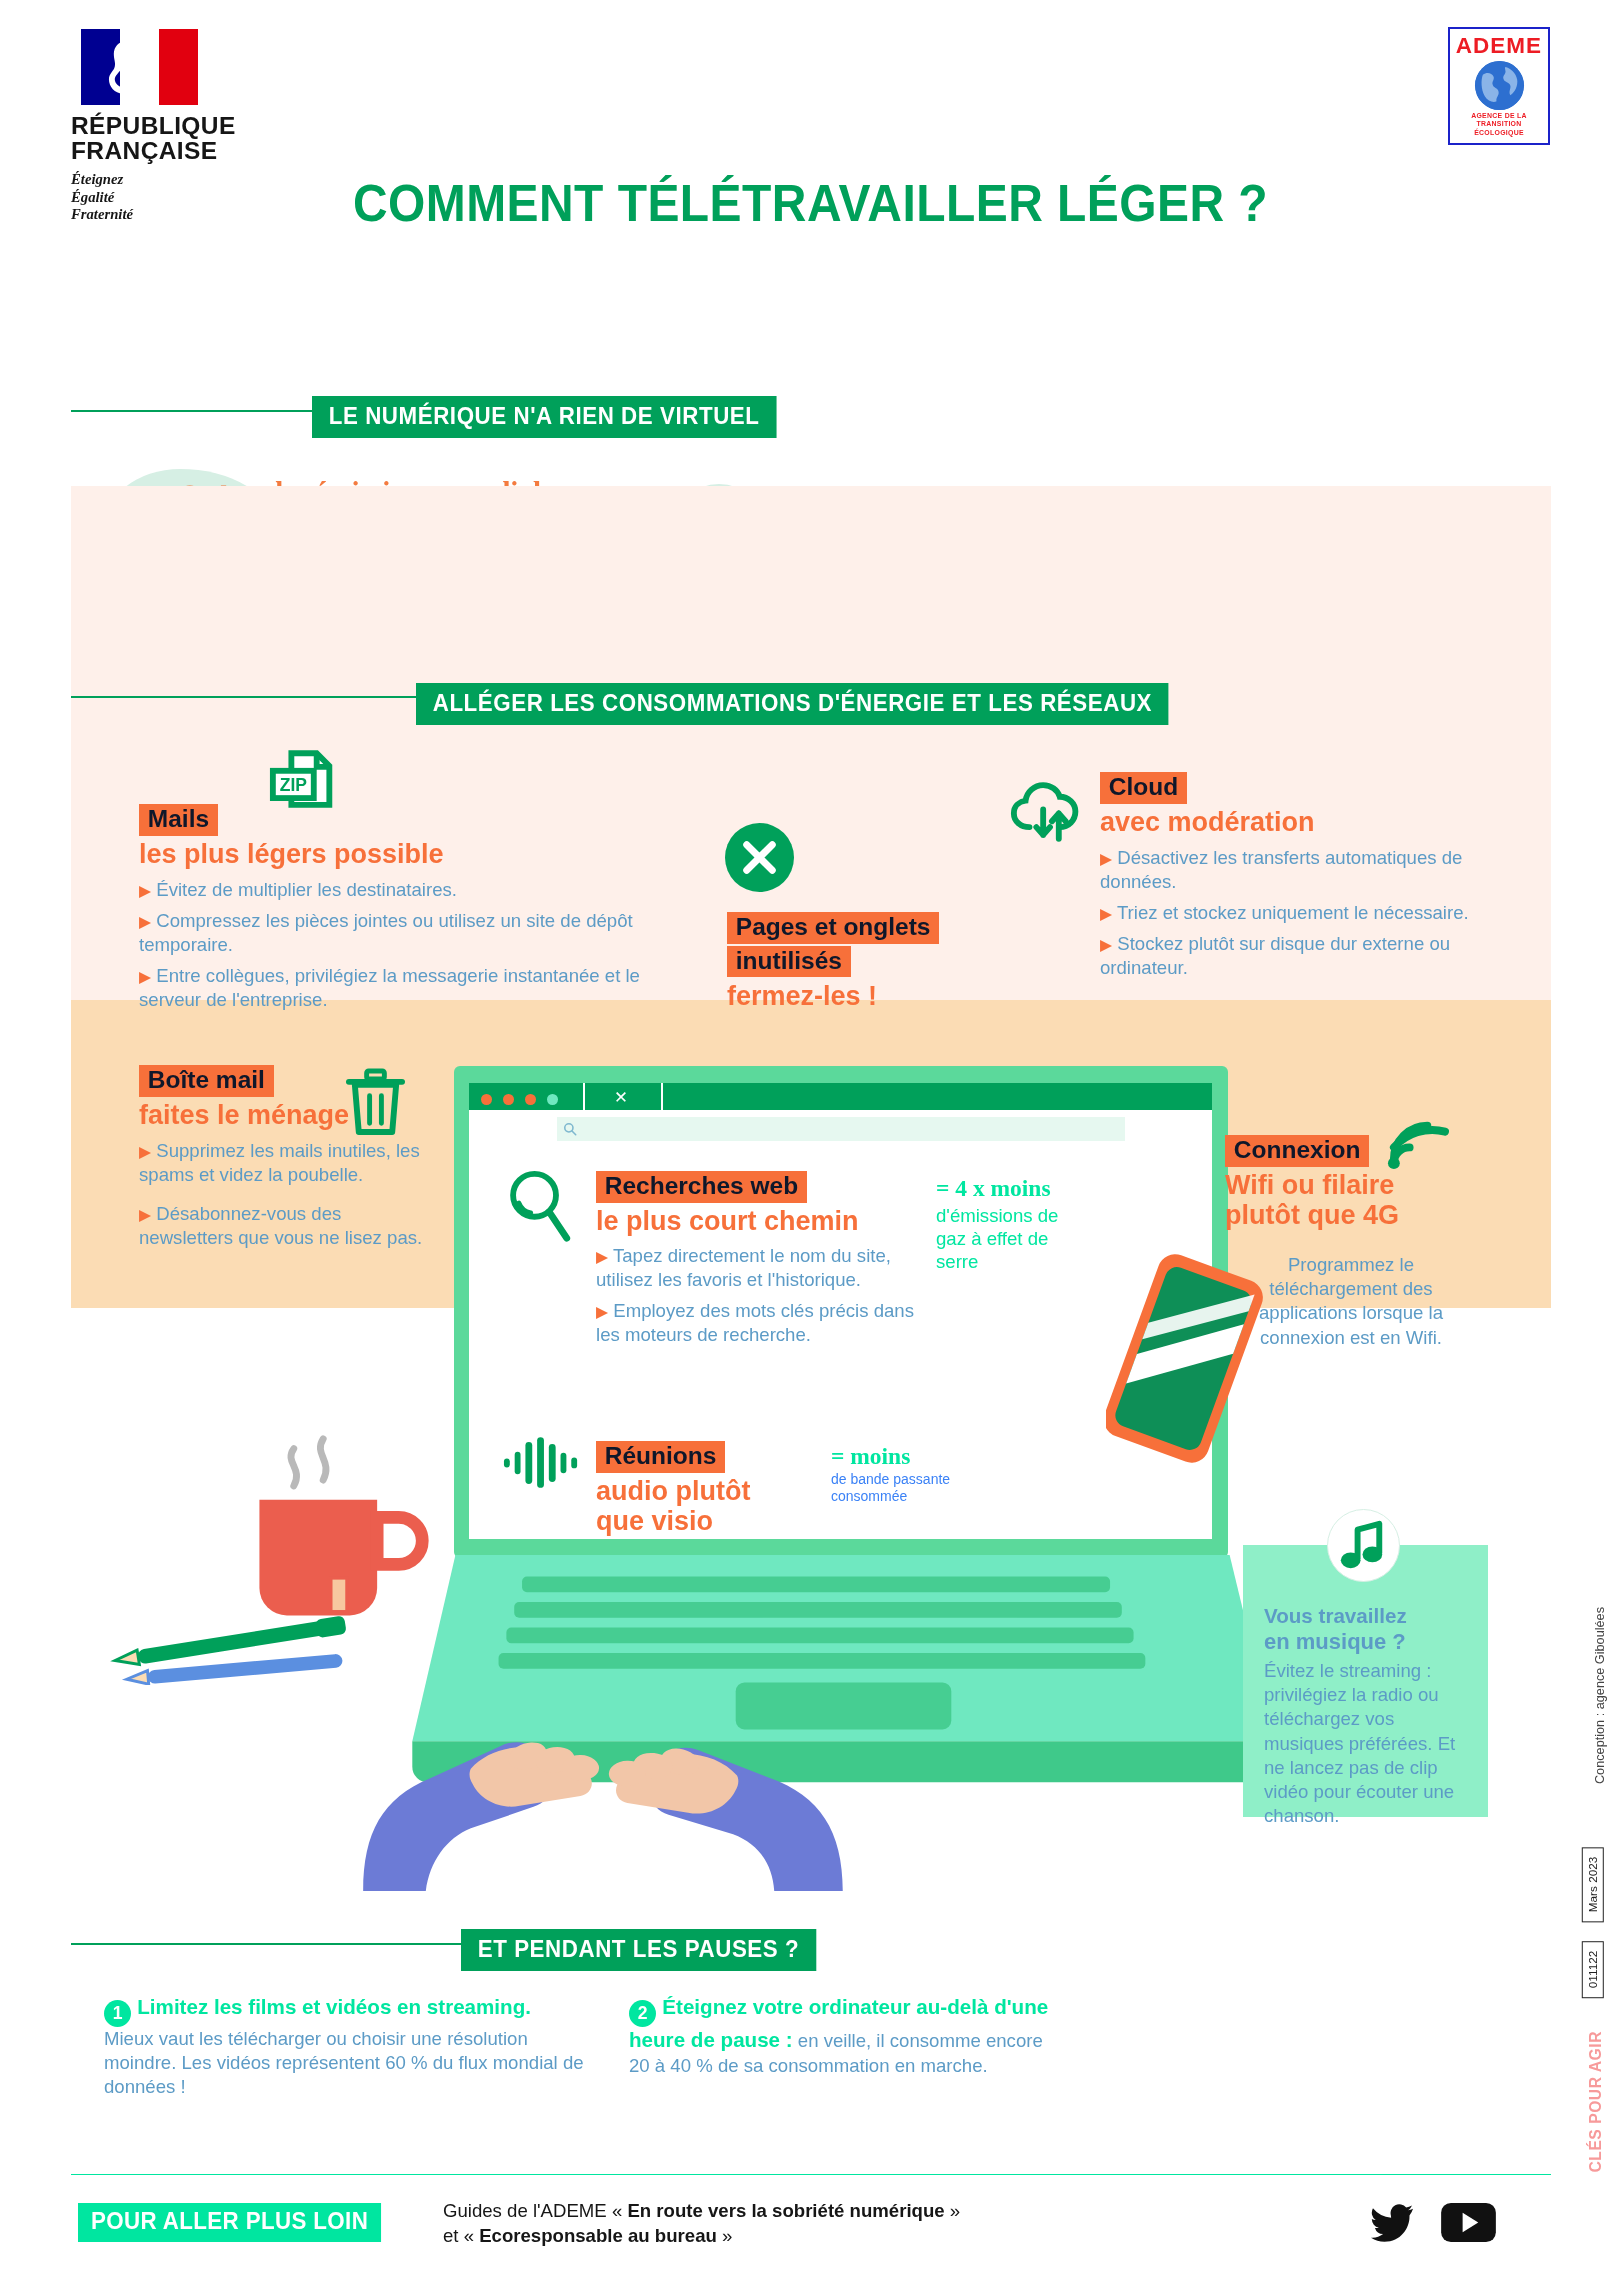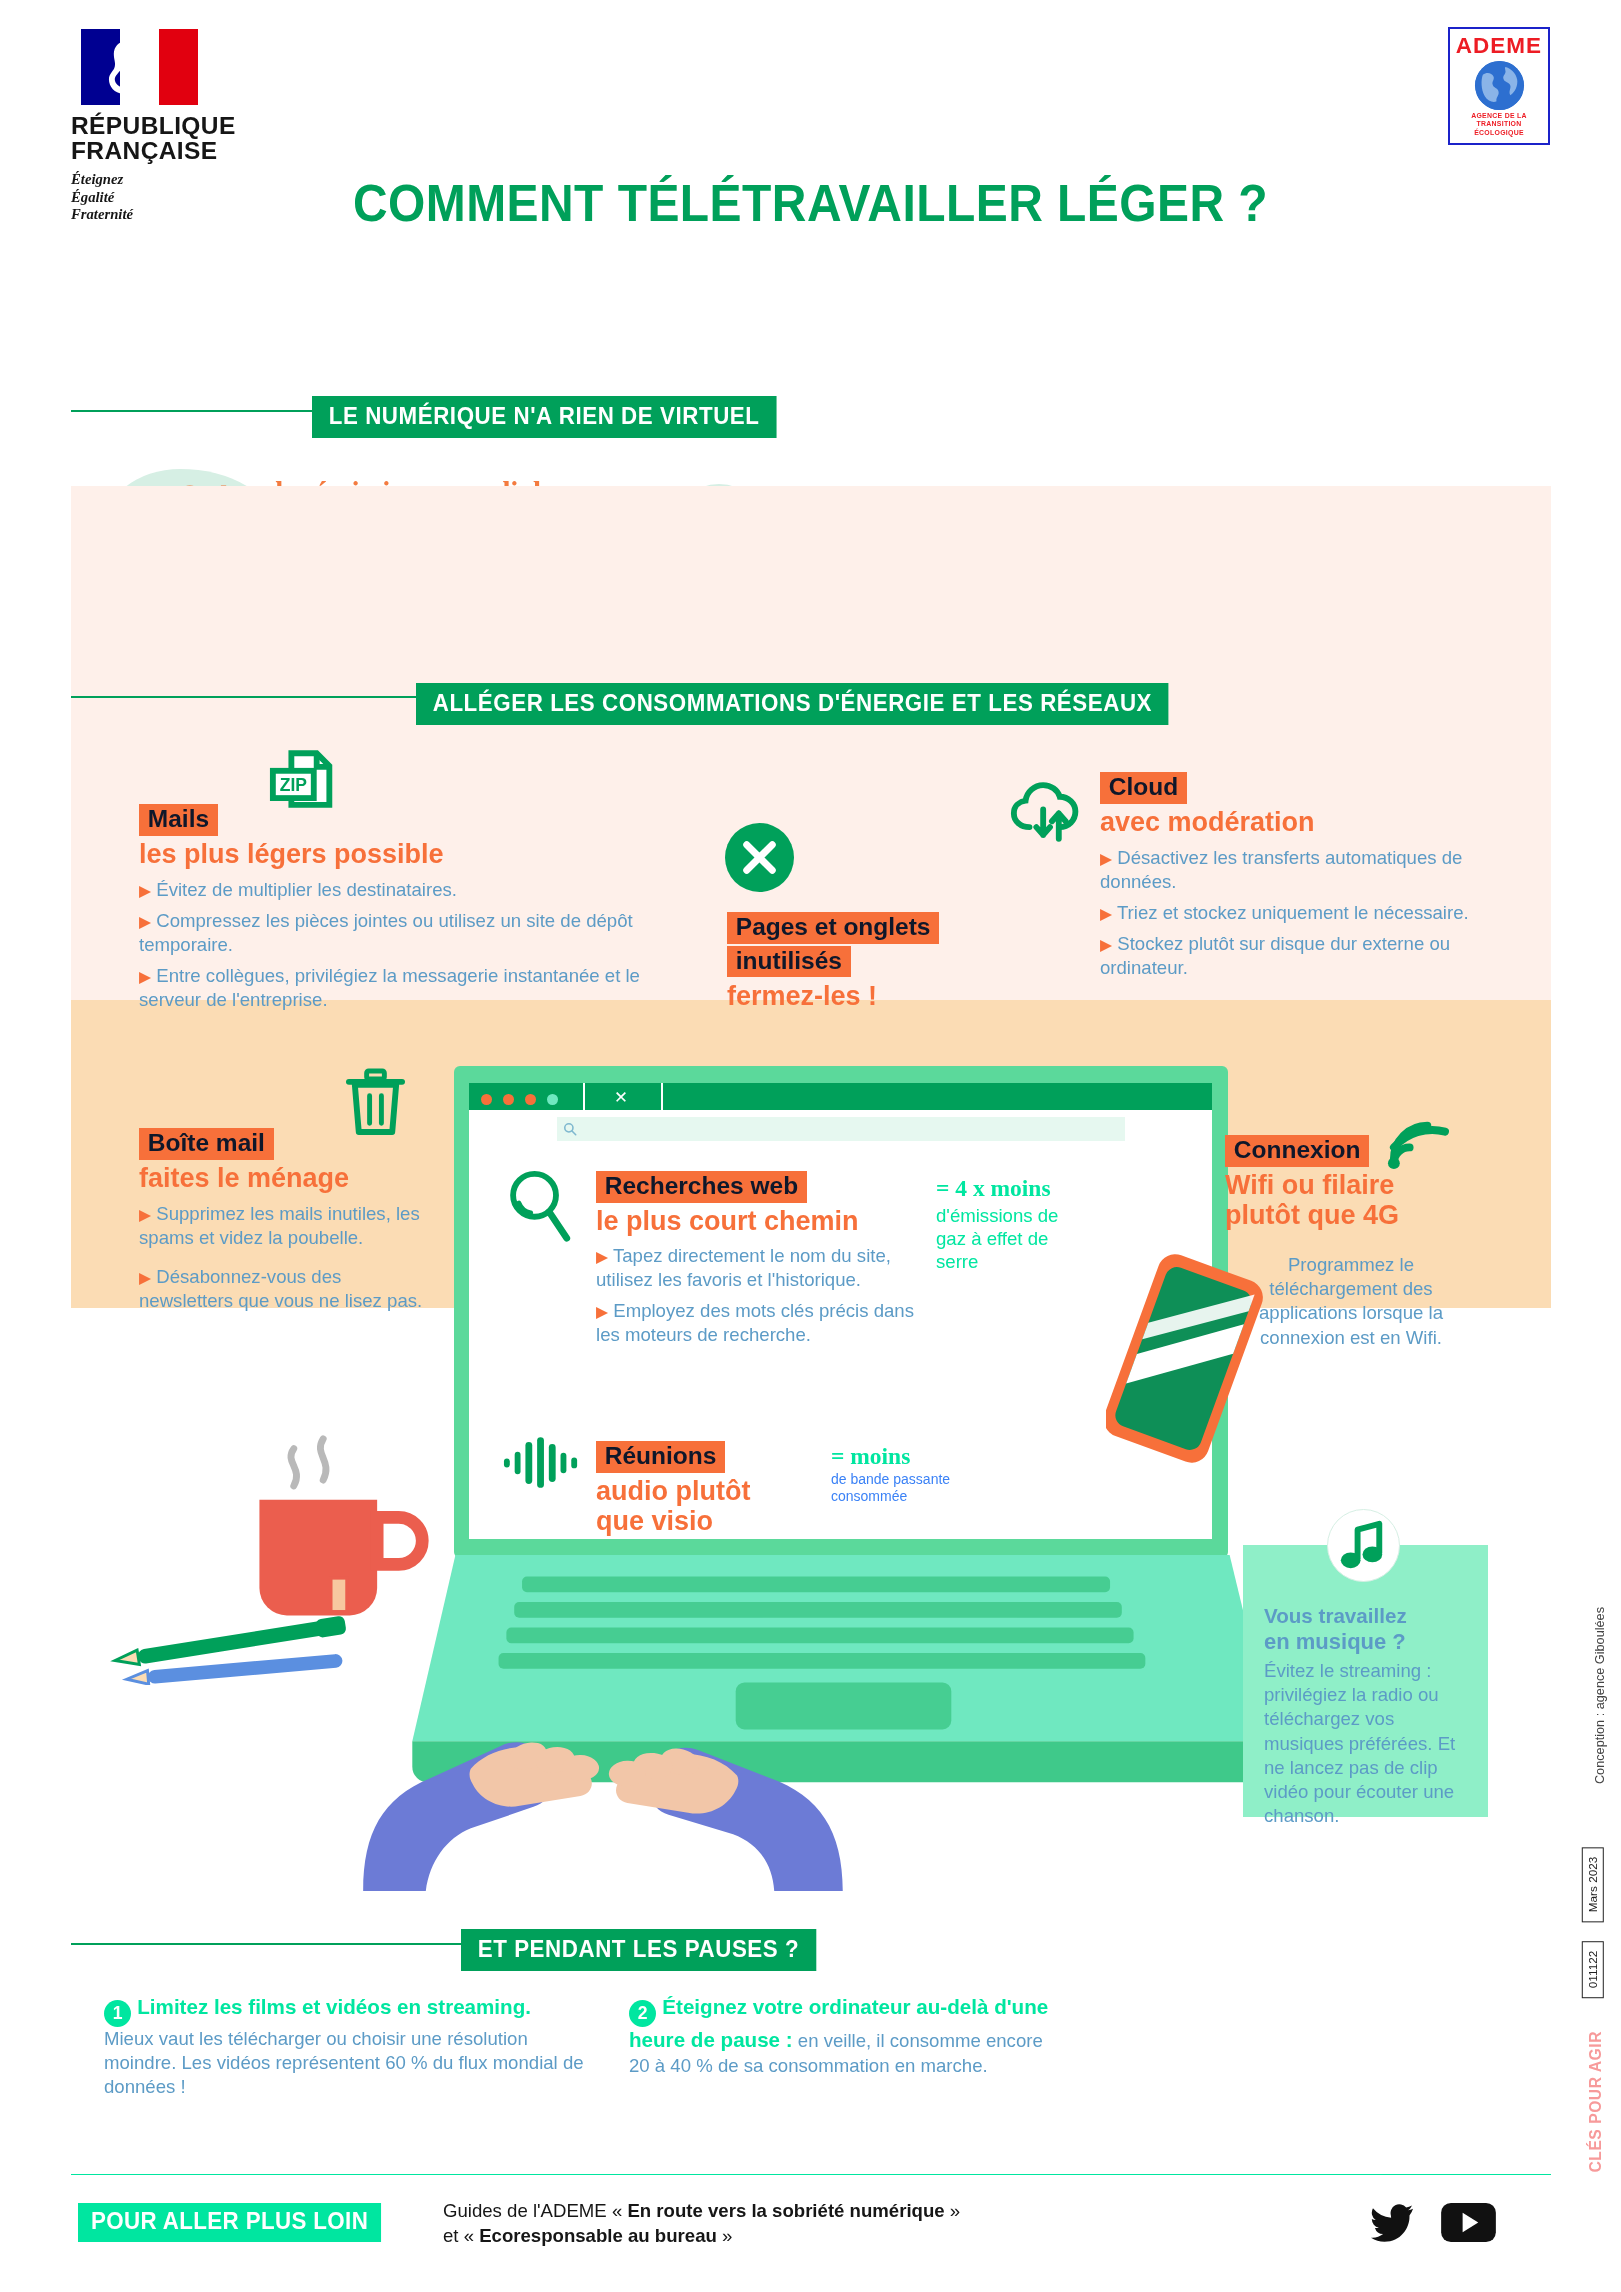--- a/index.html
+++ b/index.html
@@ -221,21 +221,21 @@
   </div>
 
   <div style="position:absolute;left:345px;top:1068px;width:61px;height:71px;">
     <svg viewBox="0 0 62 72" width="61" height="71">
       <rect x="22" y="3" width="18" height="8" rx="2" fill="none" stroke="#00A05A" stroke-width="5"></rect>
       <path d="M4 14h54" stroke="#00A05A" stroke-width="6" stroke-linecap="round"></path>
       <path d="M10 17l4 48h34l4-48z" fill="none" stroke="#00A05A" stroke-width="6" stroke-linejoin="round"></path>
       <path d="M25 28v28 M37 28v28" stroke="#00A05A" stroke-width="5" stroke-linecap="round"></path>
     </svg>
   </div>
-  <div style="position:absolute;left:139px;top:1128px;width:284px;">
+  <div style="position:absolute;left:139px;top:1065px;width:284px;">
     <span class="tag">Boîte mail</span>
     <div class="sub-or" style="margin-top:2.9px;">faites le ménage</div>
     <div style="margin-top:8.8px;">
       <div class="bul" style="margin-bottom:15px;"><span class="ar">▶</span> <span>Supprimez les mails inutiles, les spams et videz la poubelle.</span></div>
       <div class="bul"><span class="ar">▶</span> <span>Désabonnez-vous des newsletters que vous ne lisez pas.</span></div>
     </div>
   </div>
 
   <svg style="position:absolute;left:225px;top:1431px;" width="216" height="206" viewBox="0 0 220 210">
     <path d="M40 1450" fill="none"></path>

